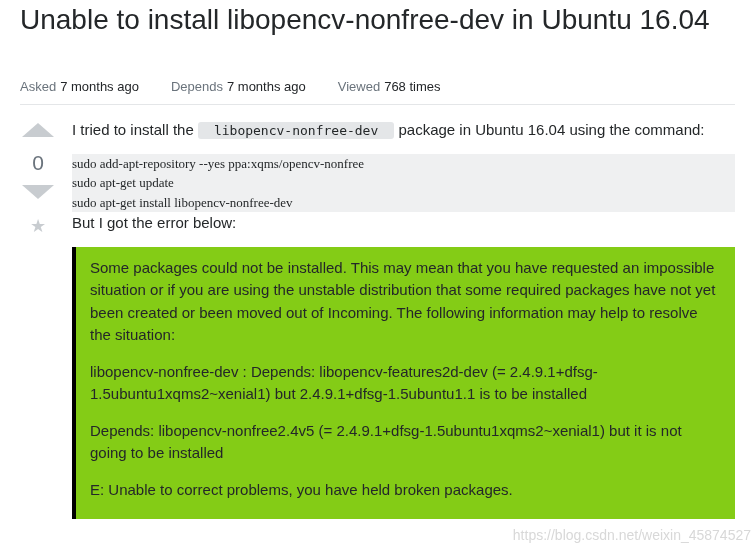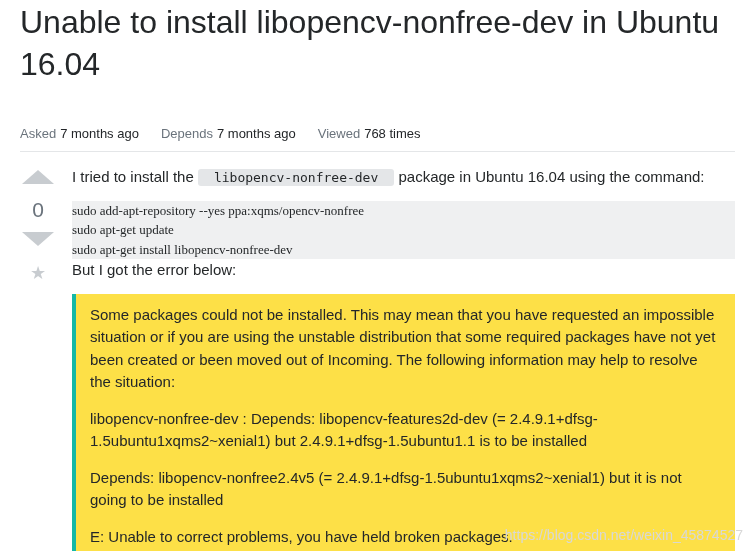--- a/index.html
+++ b/index.html
@@ -1,35 +1,35 @@
 <!DOCTYPE html>
 <html><head>
   <meta charset="utf-8">
   <style>
     * { margin: 0; padding: 0; box-sizing: border-box; }
     body { font-family: Arial, -apple-system, sans-serif; background: #fff; width: 755px; height: 551px; overflow: hidden; position: relative; }
     .container { padding: 2px 20px 0 20px; }
-    .title { font-size: 32px; font-weight: 400; color: #242729; margin-bottom: 8px; line-height: 1.3; }
-    .meta-row { display: flex; gap: 22px; font-size: 13px; color: #6a737c; padding-bottom: 10px; border-bottom: 1px solid #e4e6e8; margin-top: 41px; }
+    .title { font-size: 28px; font-weight: 400; color: #242729; margin-bottom: 8px; line-height: 1.3; }
+    .meta-row { display: flex; gap: 32px; font-size: 13px; color: #6a737c; padding-bottom: 10px; border-bottom: 1px solid #e4e6e8; margin-top: 41px; }
     .meta-item { display: flex; gap: 4px; }
     .meta-label { color: #6a737c; }
     .meta-value { color: #232629; text-align: center; }
     .content-row { display: flex; margin-top: 14px; gap: 16px; }
     .vote-col { display: flex; flex-direction: column; align-items: center; width: 36px; gap: 8px; }
     .vote-up, .vote-down { cursor: pointer; }
     .vote-count { font-size: 21px; color: #6a737c; }
     .star { font-size: 18px; color: #c8ccd0; cursor: pointer; }
     .post-body { flex: 1; font-size: 15px; color: #242729; line-height: 1.5; }
     .post-body p { margin-bottom: 12px; }
     .inline-code { background: #e4e6e8; font-family: Consolas, Menlo, monospace; font-size: 13px; padding: 1px 16px; border-radius: 3px; }
     .code-block { background: #eff0f1; font-family: Liberation Serif, serif; font-size: 13px; white-space: pre; overflow-x: auto; }
-    .blockquote { background: #fde047; border-left: 4px solid #14b8a6; padding: 10px 14px; margin-bottom: 14px; font-size: 15px; color: #242729; }
+    .blockquote { background: #84cc16; border-left: 4px solid #000000; padding: 10px 14px; margin-bottom: 14px; font-size: 15px; color: #242729; }
     .blockquote p { margin-bottom: 14px; }
     .blockquote p:last-child { margin-bottom: 8px; }
-    .watermark { position: absolute; bottom: 8px; right: 12px; font-size: 14px; color: #d8d8d8; pointer-events: none; }
+    .watermark { position: absolute; bottom: 8px; right: 4px; font-size: 14px; color: #d8d8d8; pointer-events: none; }
   </style>
 </head>
 <body>
 
 <div class="container">
   <h1 class="title">Unable to install libopencv-nonfree-dev in Ubuntu 16.04</h1>
   <div class="meta-row">
     <div class="meta-item">
       <span class="meta-label">Asked</span>
       <span class="meta-value">7 months ago</span>

